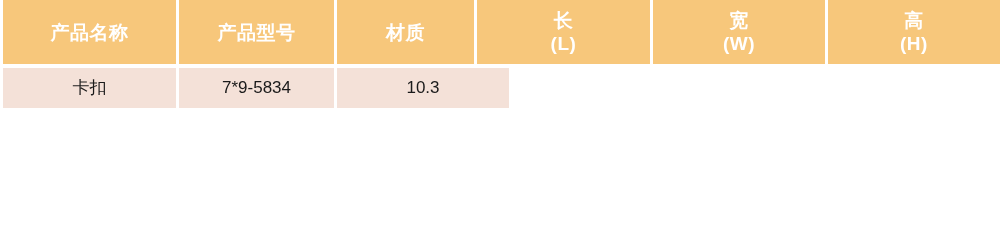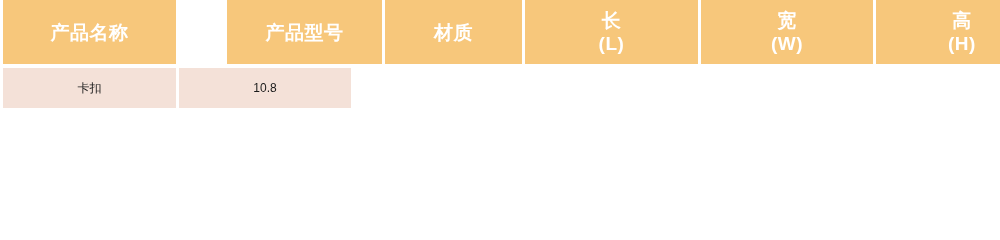--- a/index.html
+++ b/index.html
@@ -65,27 +65,27 @@
     font-weight: bold;
     font-size: 19px;
     line-height: 23px;
     letter-spacing: 0.5px;
   }
 
   .body-row .cell {
     background: #f4e1d8;
     color: #1a1a1a;
     font-weight: normal;
-    font-size: 12px;
+    font-size: 17px;
     line-height: 20px;
   }
 
   
   .col-0 { flex: 0 0 173px; }
-  .col-1 { flex: 0 0 155px; margin-left: 48px; }
+  .col-1 { flex: 0 0 155px; }
   .col-2 { flex: 0 0 137px; align-items: center; }
   .col-3 { flex: 0 0 173px; }
   .col-4 { flex: 0 0 172px; }
   .col-5 { flex: 0 0 172px; }
 
   .hdr-line-1 { display: block; }
   .hdr-line-2 { display: block; }
   .hdr-line-2:empty { display: none; }
 </style>
 </head>
@@ -117,16 +117,17 @@
     <div class="cell col-5">
       <span class="hdr-line-1">高</span>
       <span class="hdr-line-2">(H)</span>
     </div>
   </div>
 
   <div class="spacer-row"></div>
 
   <div class="table-row body-row">
     <div class="cell col-0">卡扣</div>
-    <div class="cell col-5">10.8</div>
+    <div class="cell col-1">7*9-5834</div>
+    <div class="cell col-5">10.3</div>
   </div>
 
 </div>
 
 </body></html>

